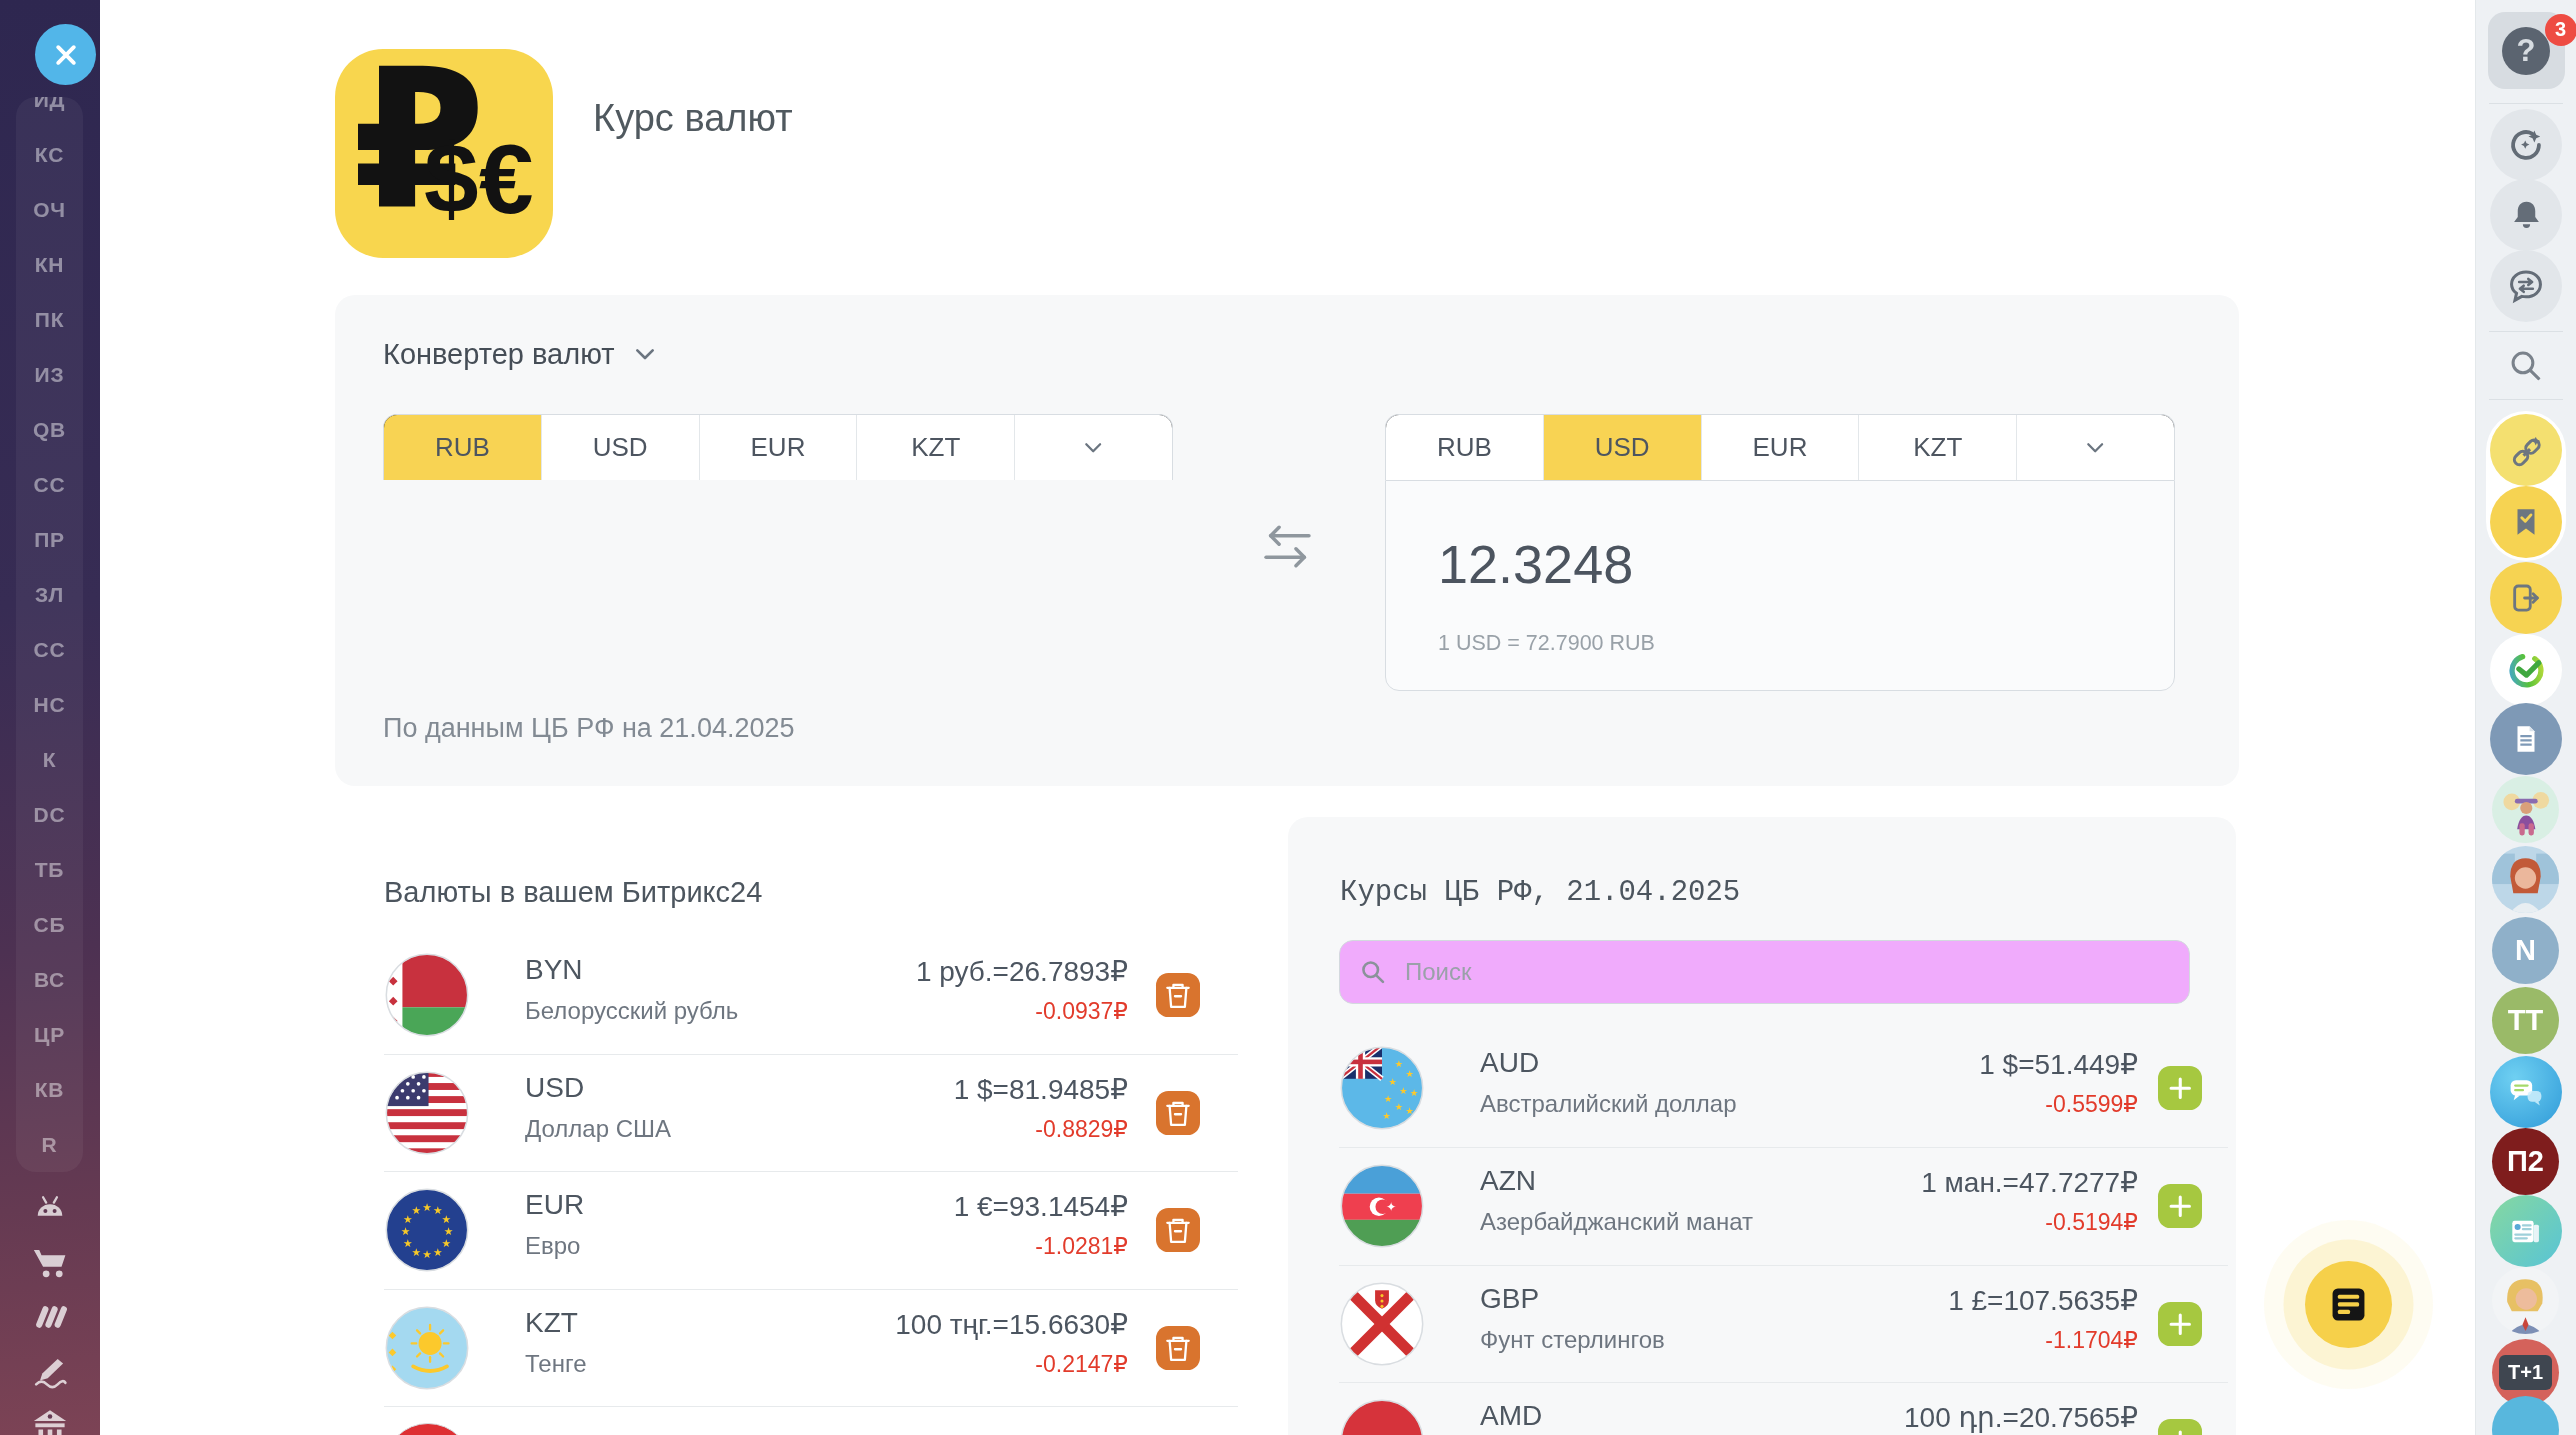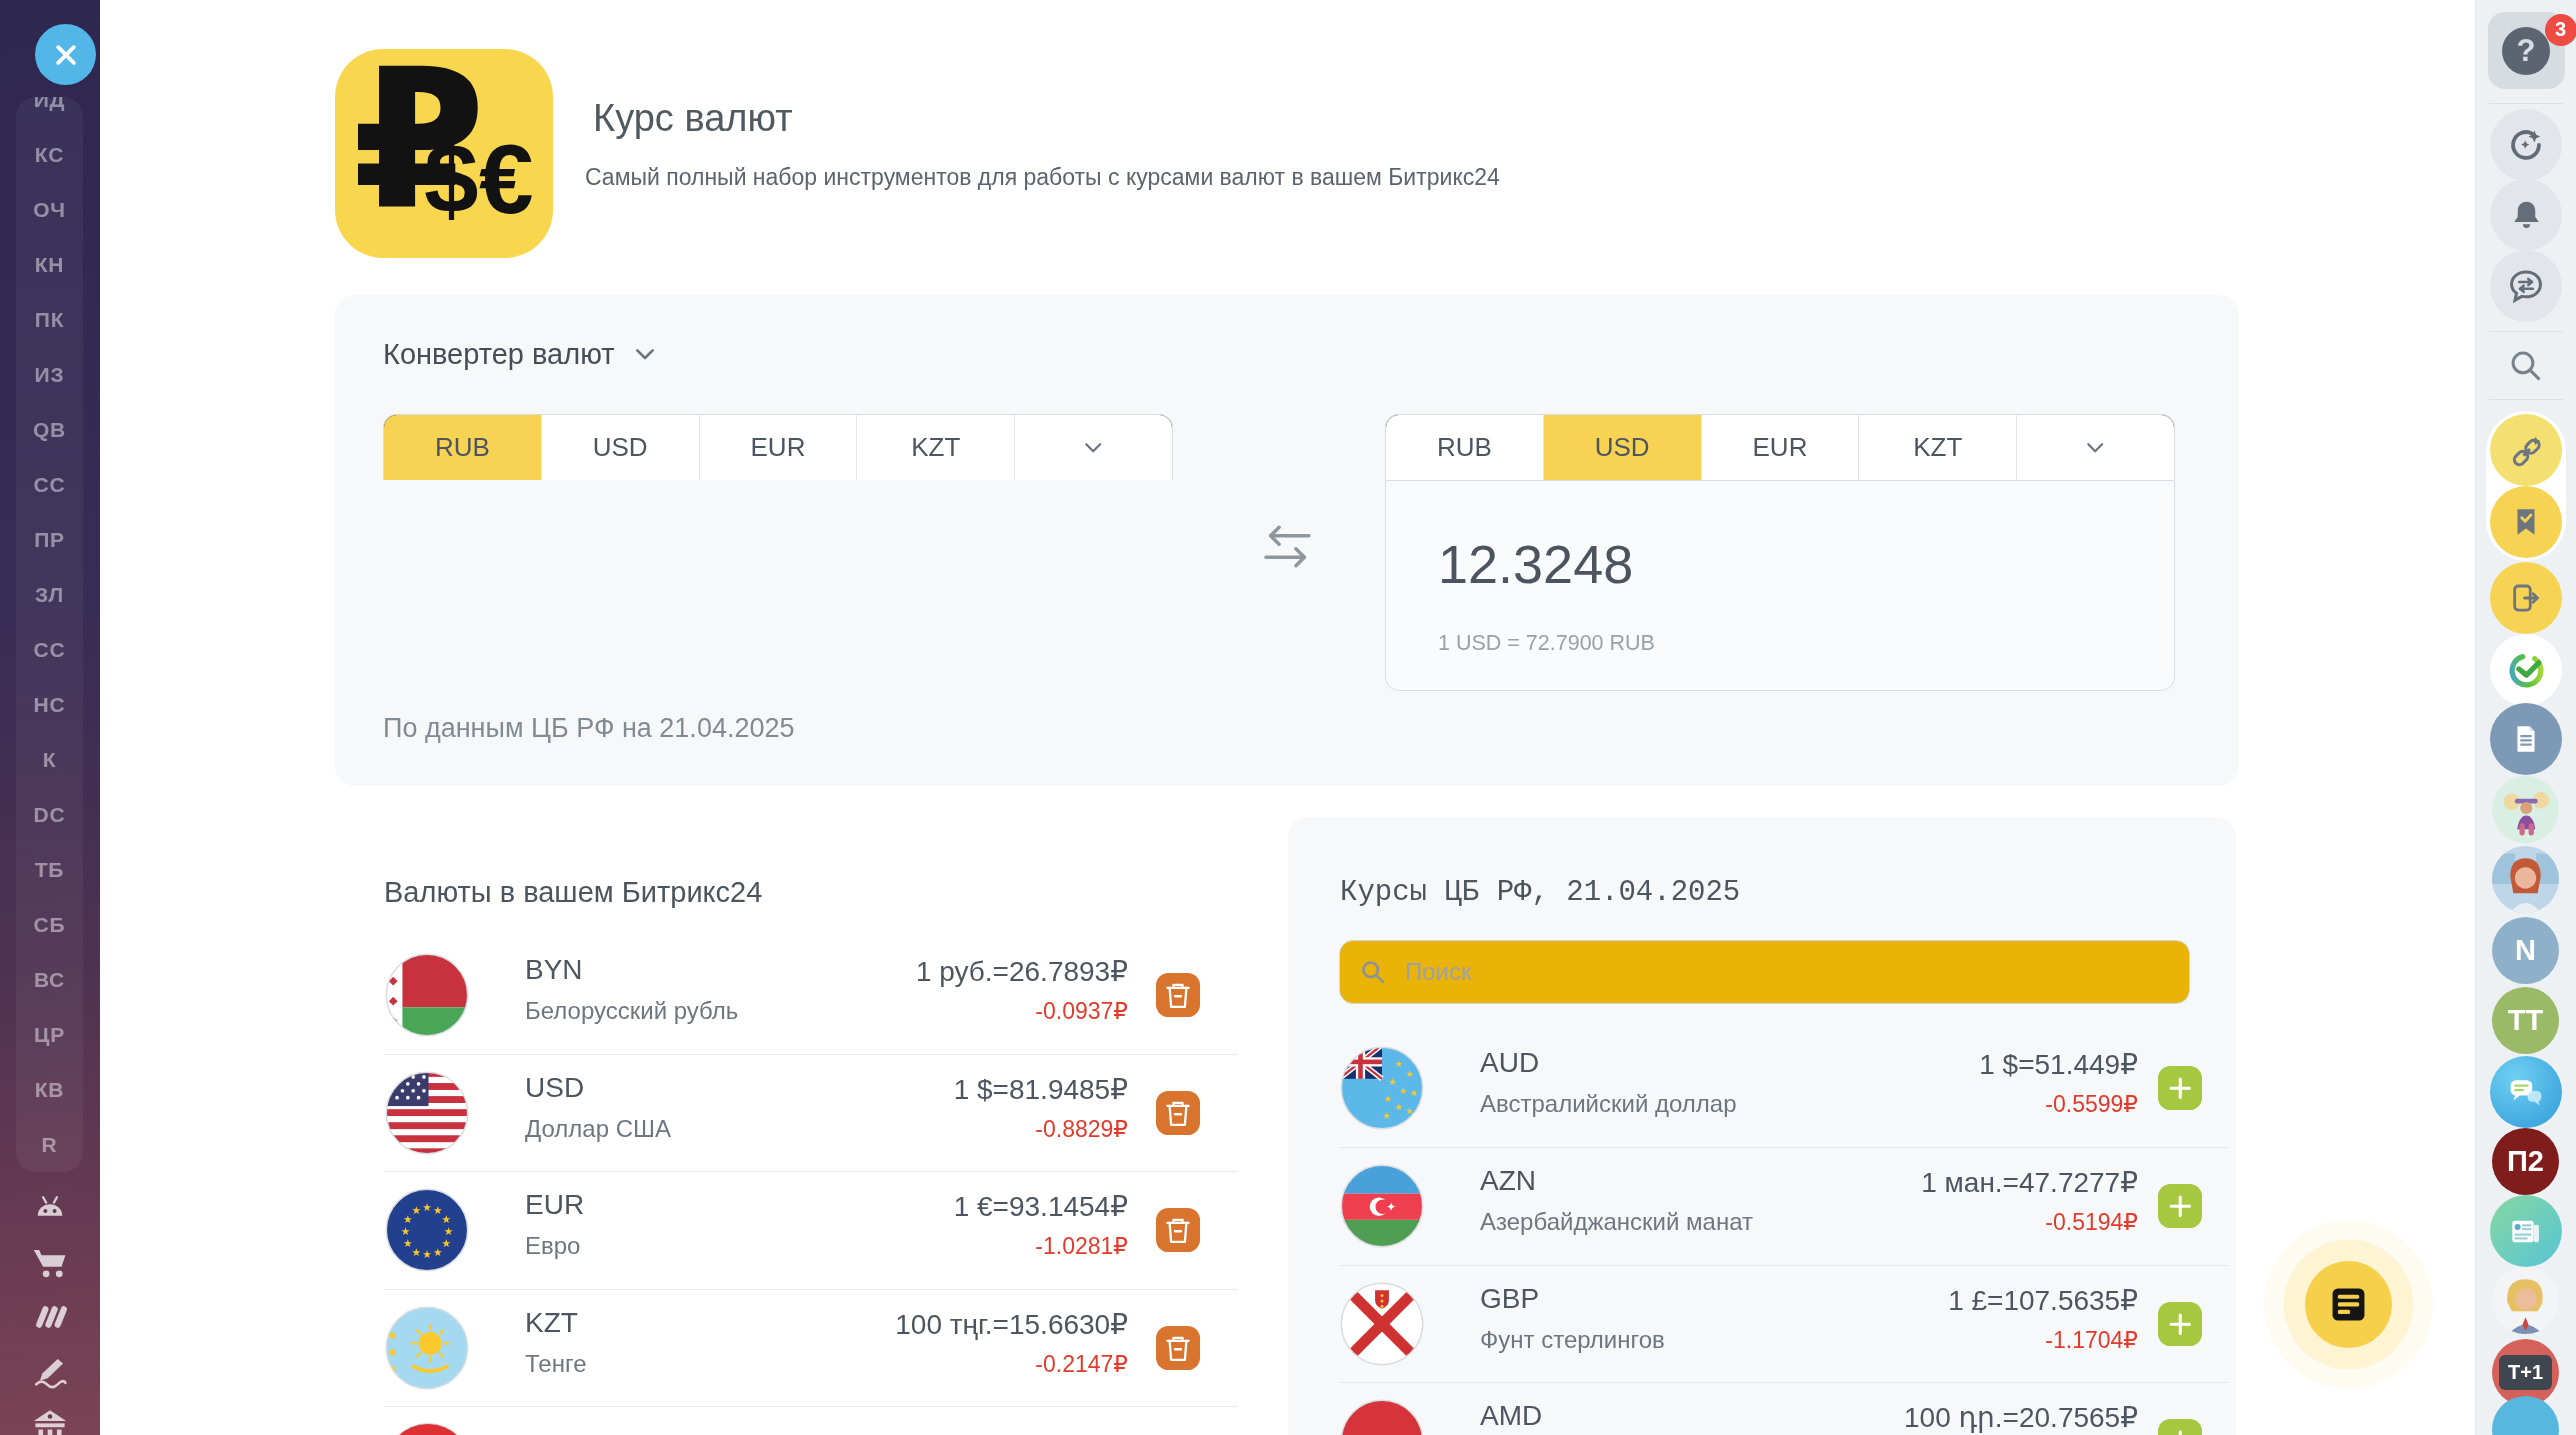--- a/index.html
+++ b/index.html
@@ -55,21 +55,21 @@
   .rate{font-size:28px;color:#4c5560;}
   .chg{font-size:23px;color:#e23b2b;margin-top:9.2px;}
   .sqbtn{position:absolute;width:44px;height:44px;border-radius:12.3px;top:36px;
          display:flex;align-items:center;justify-content:center;cursor:pointer;border:none;}
   .del{background:#d9742e;right:38px;}
   .add{background:#a6c840;right:26px;}
   .divline{position:absolute;height:0.8px;background:#e7eaec;}
 
   .cbr-card{position:absolute;left:1188px;top:817px;width:948px;height:767px;border-radius:20px;background:#f7f8f9;}
   .cbr-title{position:absolute;left:52px;top:59px;font-family:Liberation Mono, monospace;}
-  .search{position:absolute;left:51px;top:123px;width:851px;height:64px;border-radius:14px;background:#eab308;
+  .search{position:absolute;left:51px;top:123px;width:851px;height:64px;border-radius:14px;background:#f0abfc;
           border:0.8px solid #d3d9de;display:flex;align-items:center;box-sizing:border-box;padding:2px 20px;gap:17px;}
   .search input{border:none;outline:none;font-size:24px;color:#4d5660;flex:1;background:transparent;
                 font-family:"Liberation Sans","DejaVu Sans",sans-serif;}
   .search input::placeholder{color:#9aa1a9;}
   .rrow{position:absolute;width:889px;height:117px;left:51px;}
 
   .fab{position:absolute;left:2205px;top:1261px;width:87px;height:87px;border-radius:50%;background:#f6d04a;
        display:flex;align-items:center;justify-content:center;cursor:pointer;
        box-shadow:0 0 0 21.5px rgba(246,208,74,.18),0 0 0 41px rgba(246,208,74,.07);}
 
@@ -175,21 +175,20 @@
   </div>
 
   <main class="main">
 
     <div class="app-icon">
       <span class="rub">₽</span>
       <span class="usd">$</span>
       <span class="eur">€</span>
     </div>
     <div class="h1">Курс валют</div>
-    <div class="sub">Самый полный набор инструментов для работы с курсами валют в вашем Битрикс24</div>
 
     <section class="conv-card">
       <div class="conv-label">
         <span>Конвертер валют</span>
         <span>
           <svg width="20" height="12.3" viewBox="0 0 26 16">
               <path d="M3 3 l10 10 10-10" stroke="#6b7580" stroke-width="3.4" fill="none" stroke-linecap="round" stroke-linejoin="round"></path>
             </svg>
         </span>
       </div>

